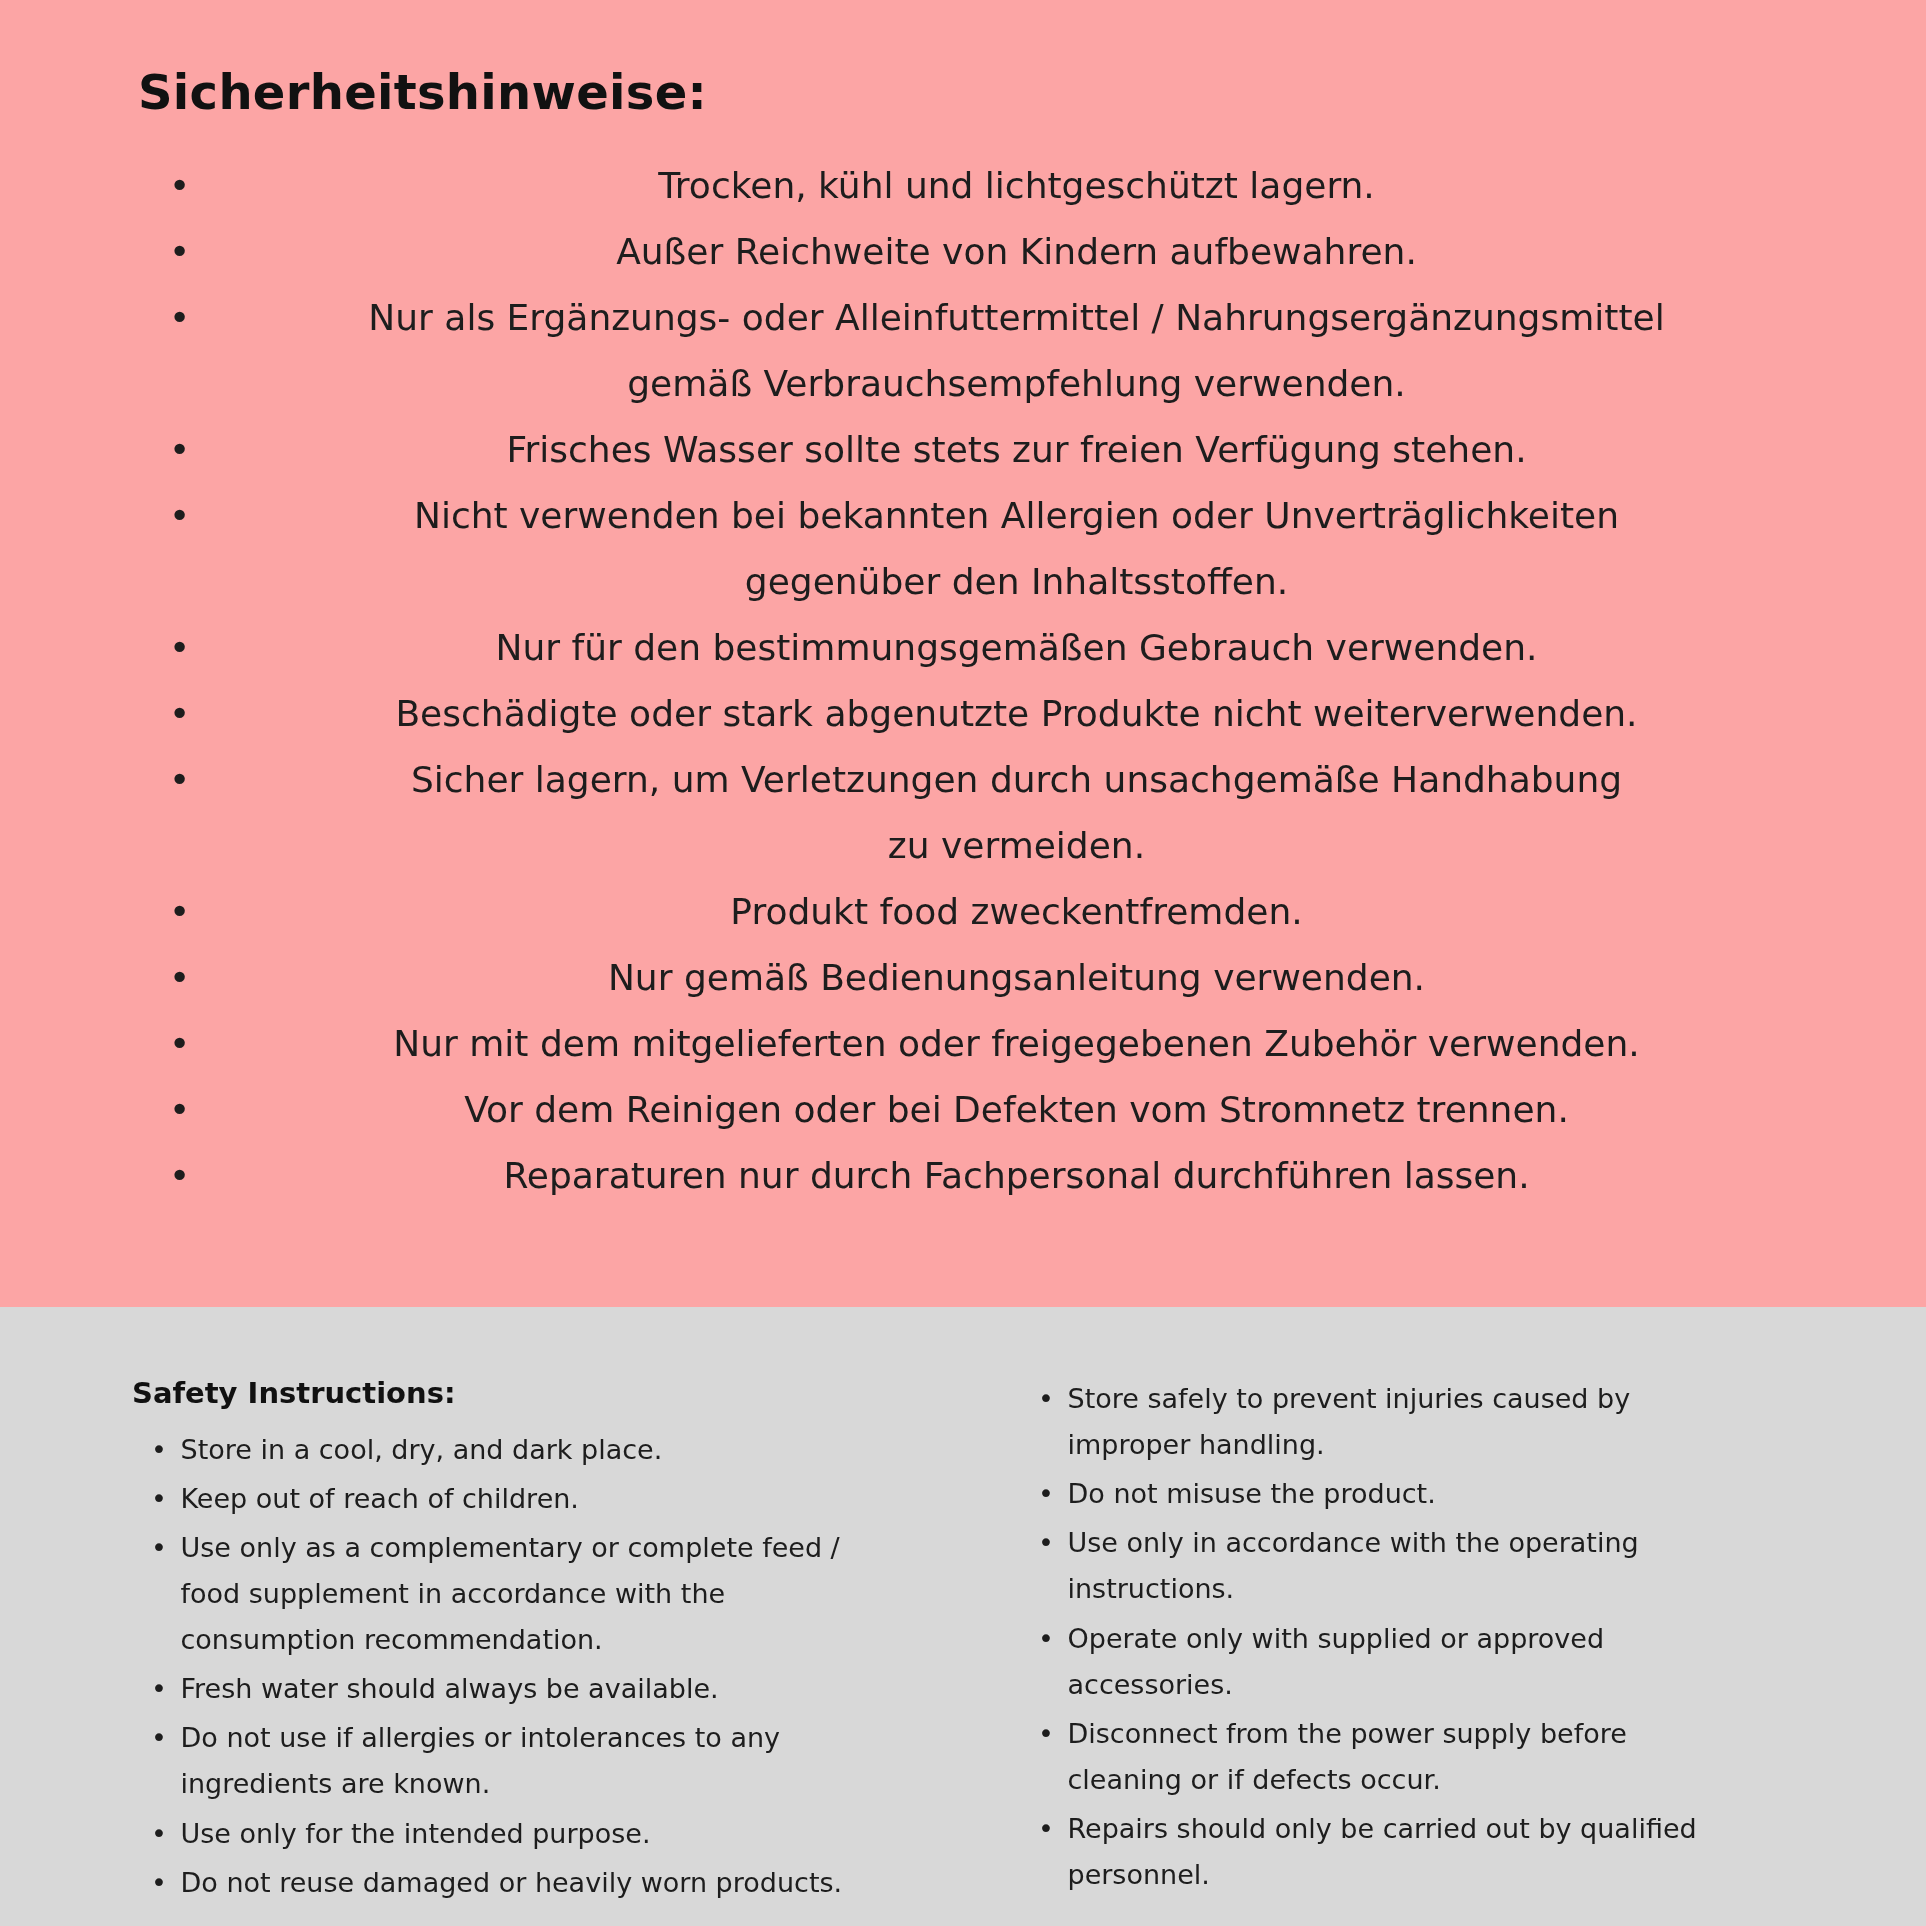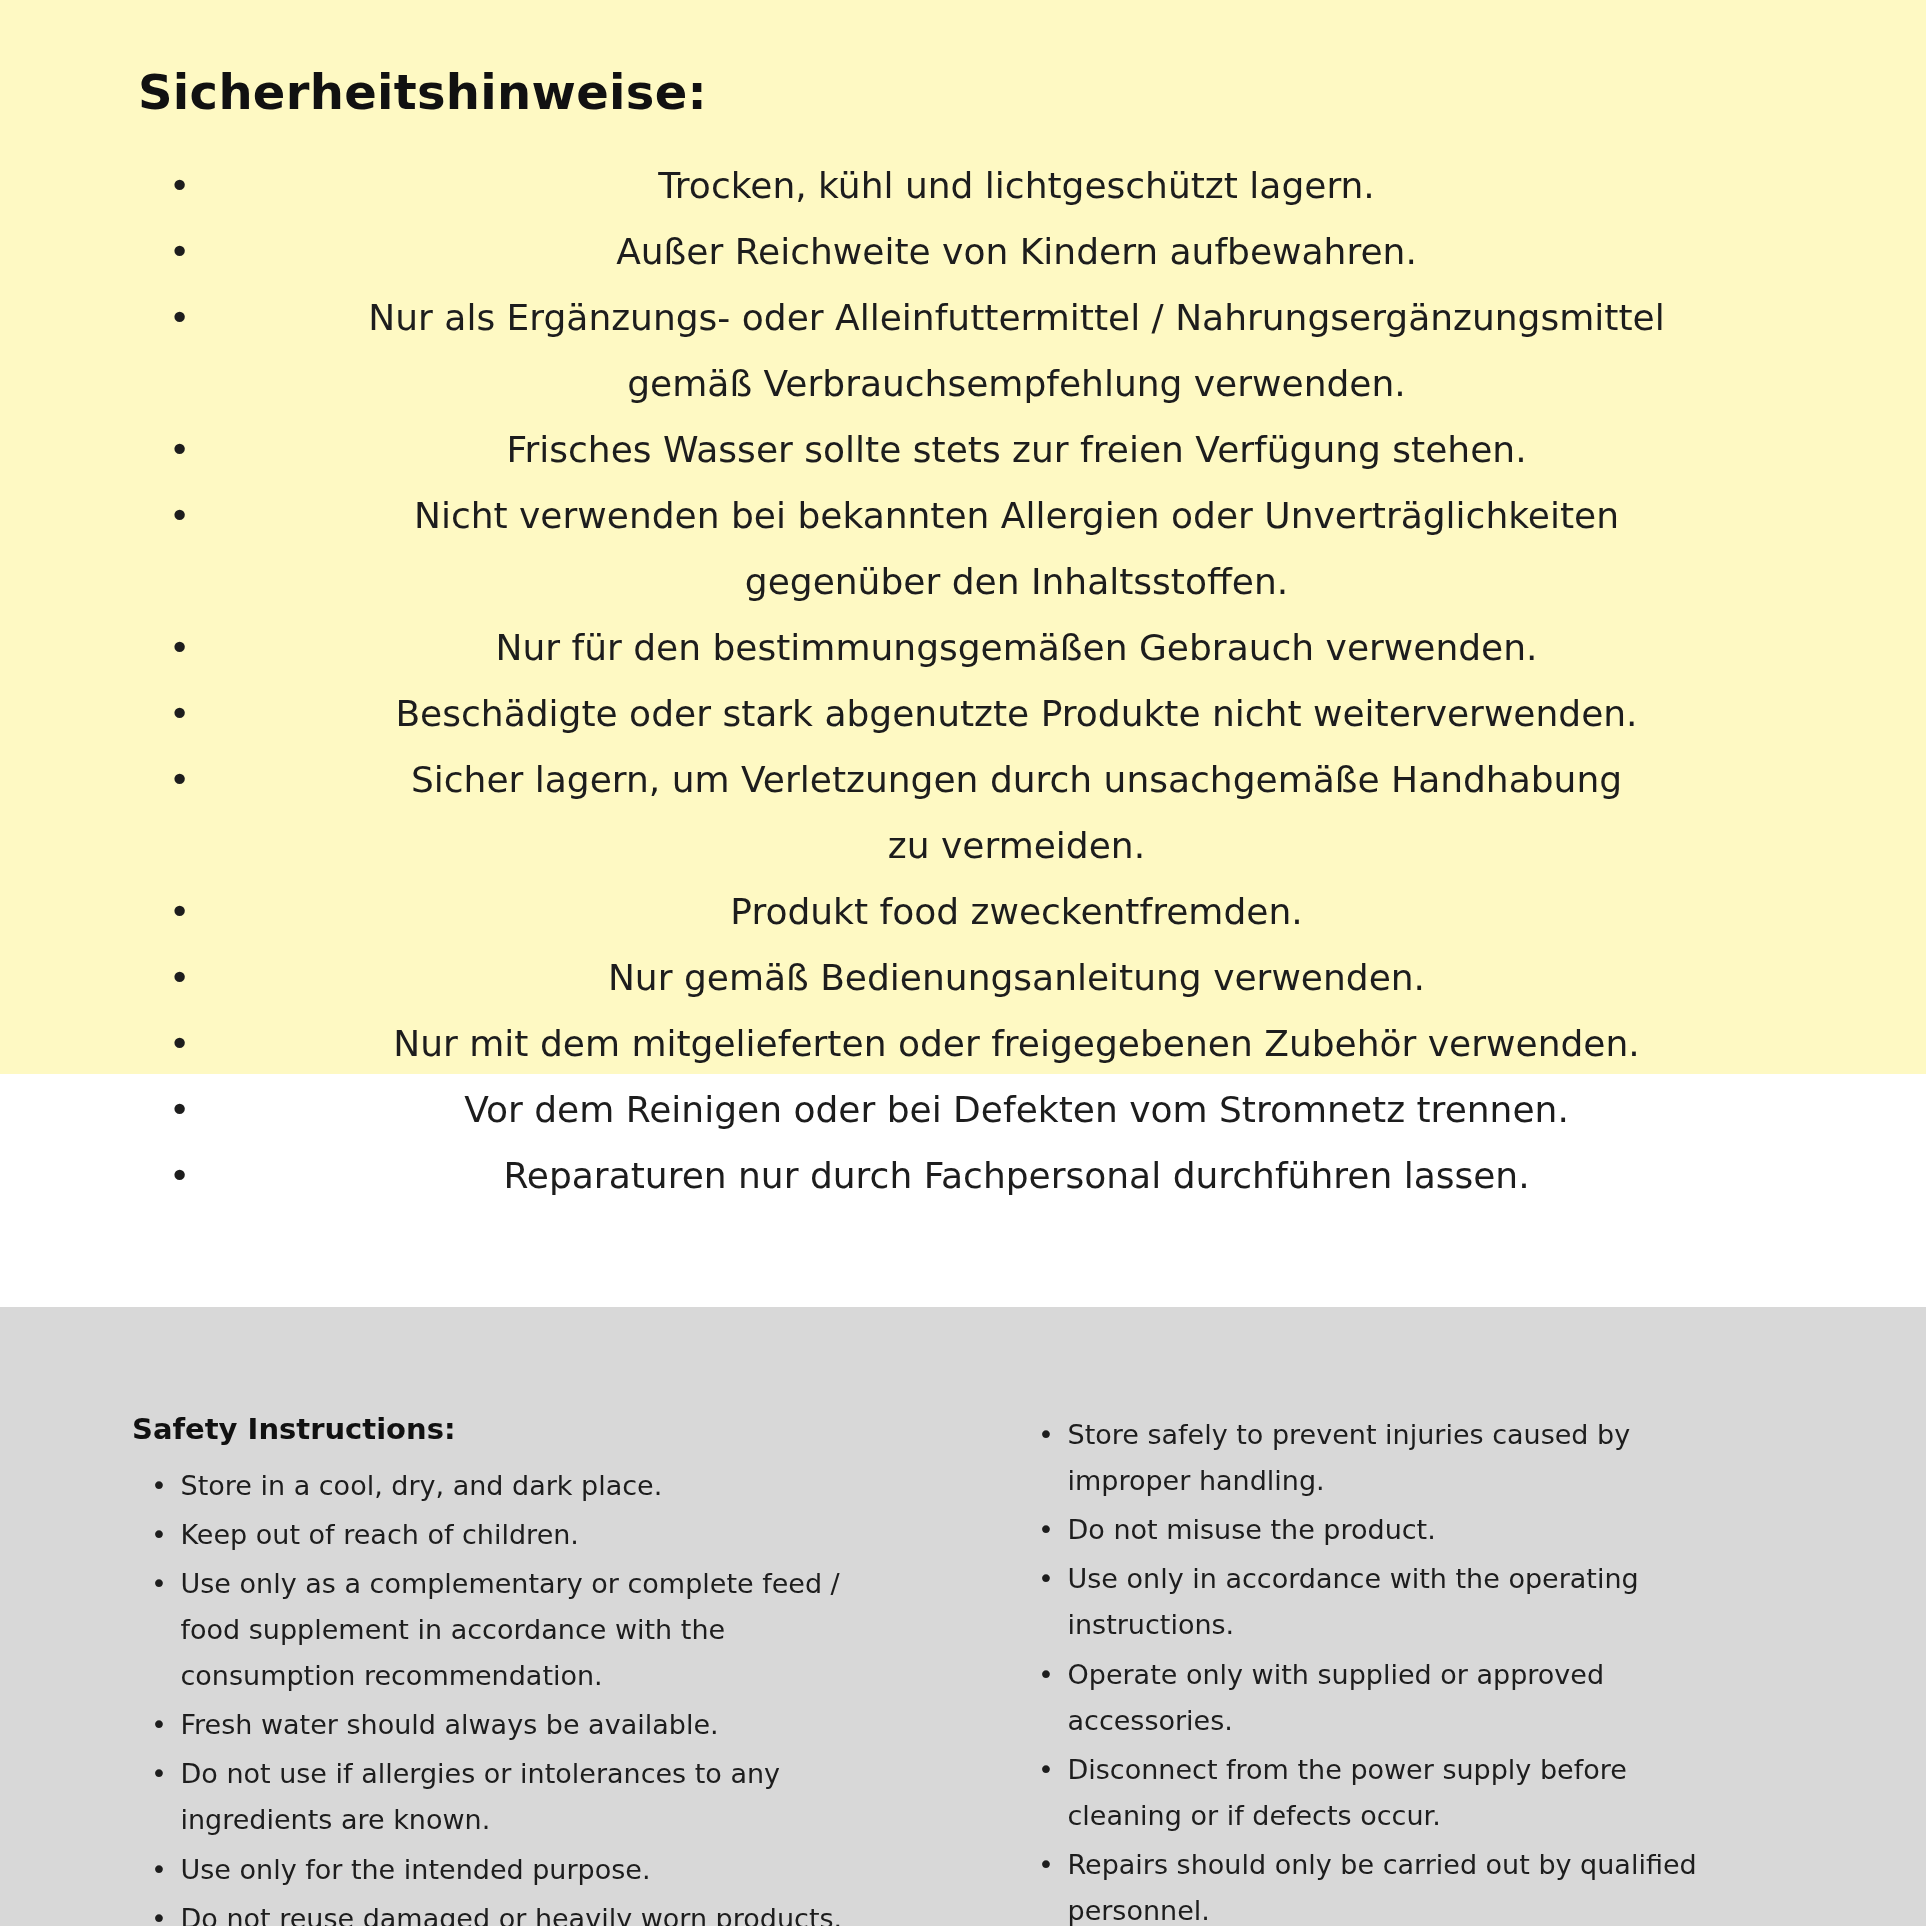--- a/index.html
+++ b/index.html
@@ -14,22 +14,22 @@
   .page {
     position: relative;
     width: 1926px;
     height: 1926px;
   }
 
   
   .german-section {
     position: absolute;
     top: 0; left: 0; right: 0;
-    height: 1074px;
-    background: #fef9c3;
+    height: 1307px;
+    background: #fca5a5;
     padding: 64px 103px 0 138px;
   }
   .german-heading {
     font-size: 48px;
     font-weight: 700;
     color: #111111;
     letter-spacing: 0.3px;
     margin-bottom: 33px;
   }
   ul.bullet-list { list-style: none; }
@@ -49,21 +49,21 @@
     line-height: 66px;
     color: #1d1d1d;
   }
   ul.de-list li { padding-left: 41px; text-align: center; }
 
   
   .english-section {
     position: absolute;
     top: 1307px; left: 0; right: 0; bottom: 0;
     background: #d8d8d8;
-    padding: 105px 96px 0 132px;
+    padding: 69px 96px 0 132px;
     display: flex;
     gap: 71px;
   }
   .english-col-left  { width: 835px; flex: 0 0 auto; }
   .english-col-right { flex: 1 1 auto; }
   .english-heading {
     font-size: 29px;
     font-weight: 700;
     color: #111111;
     margin-bottom: 16.7px;

